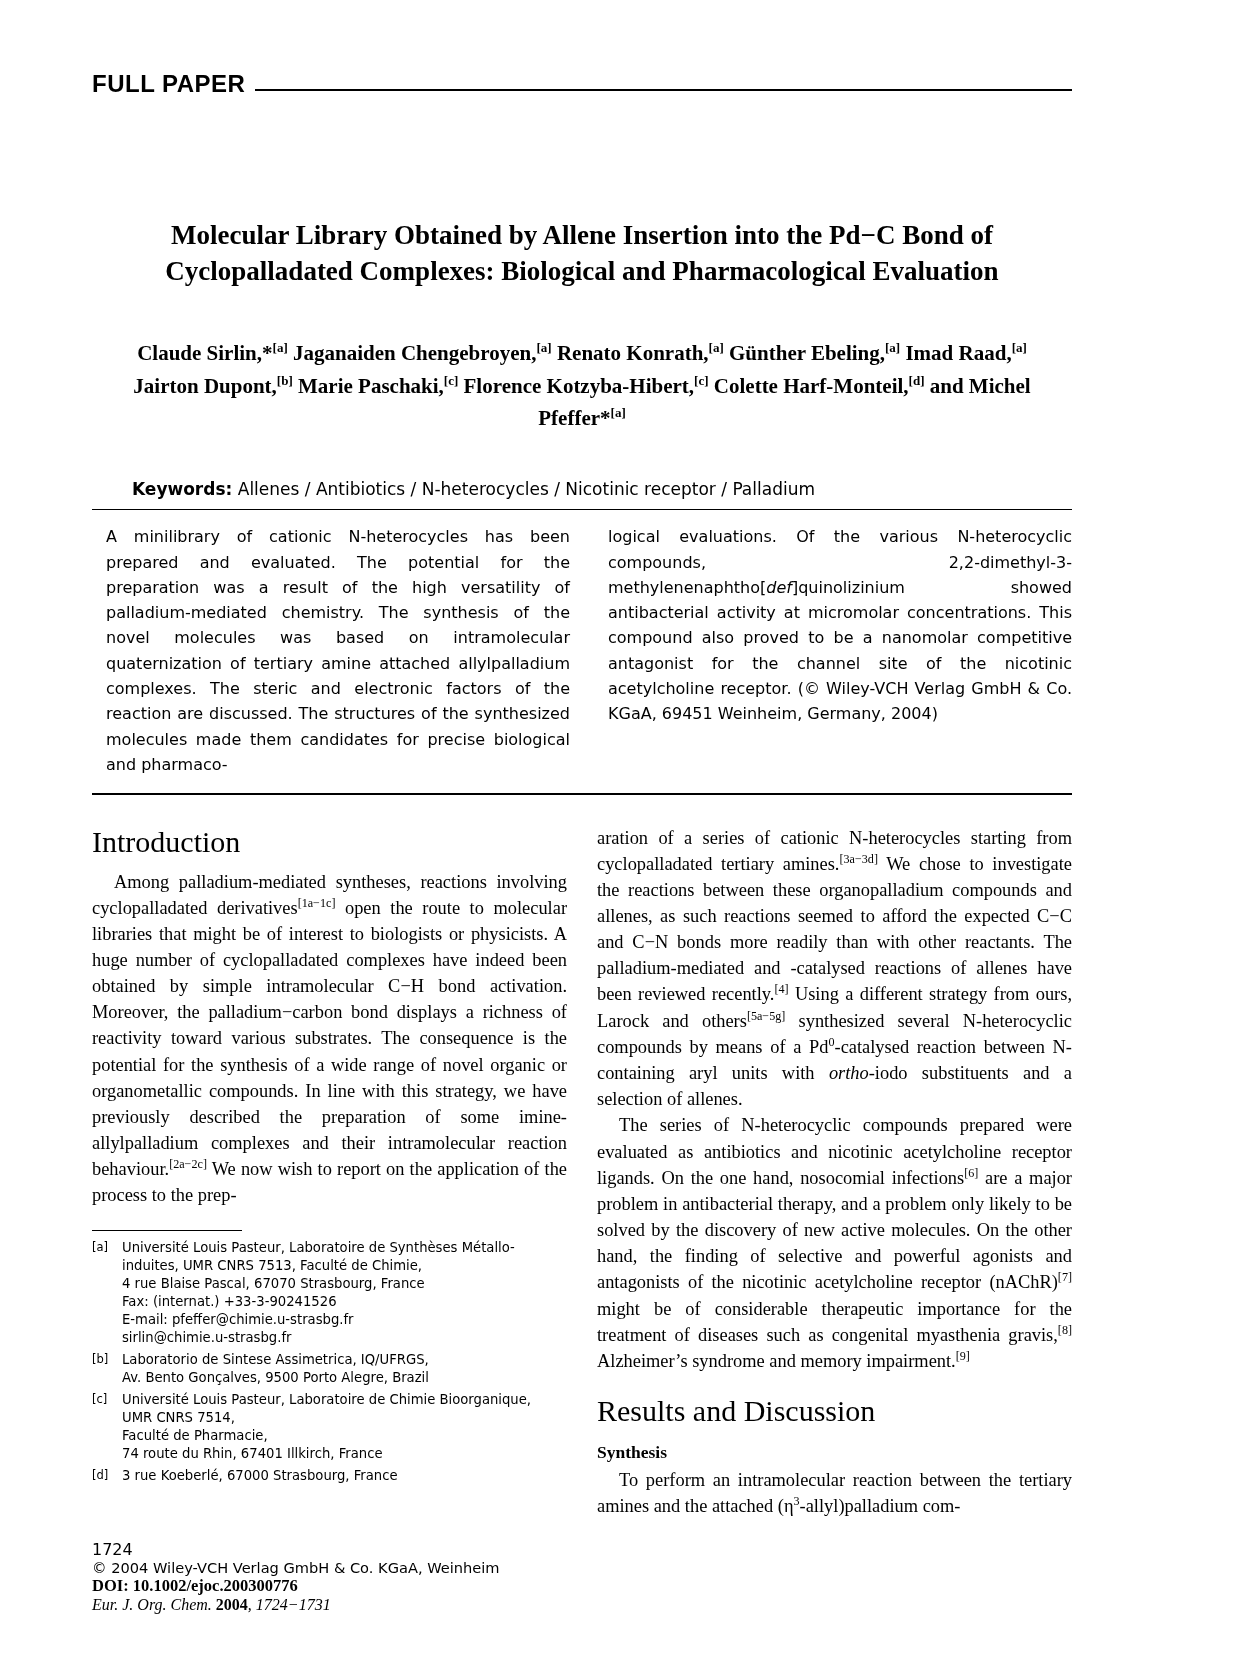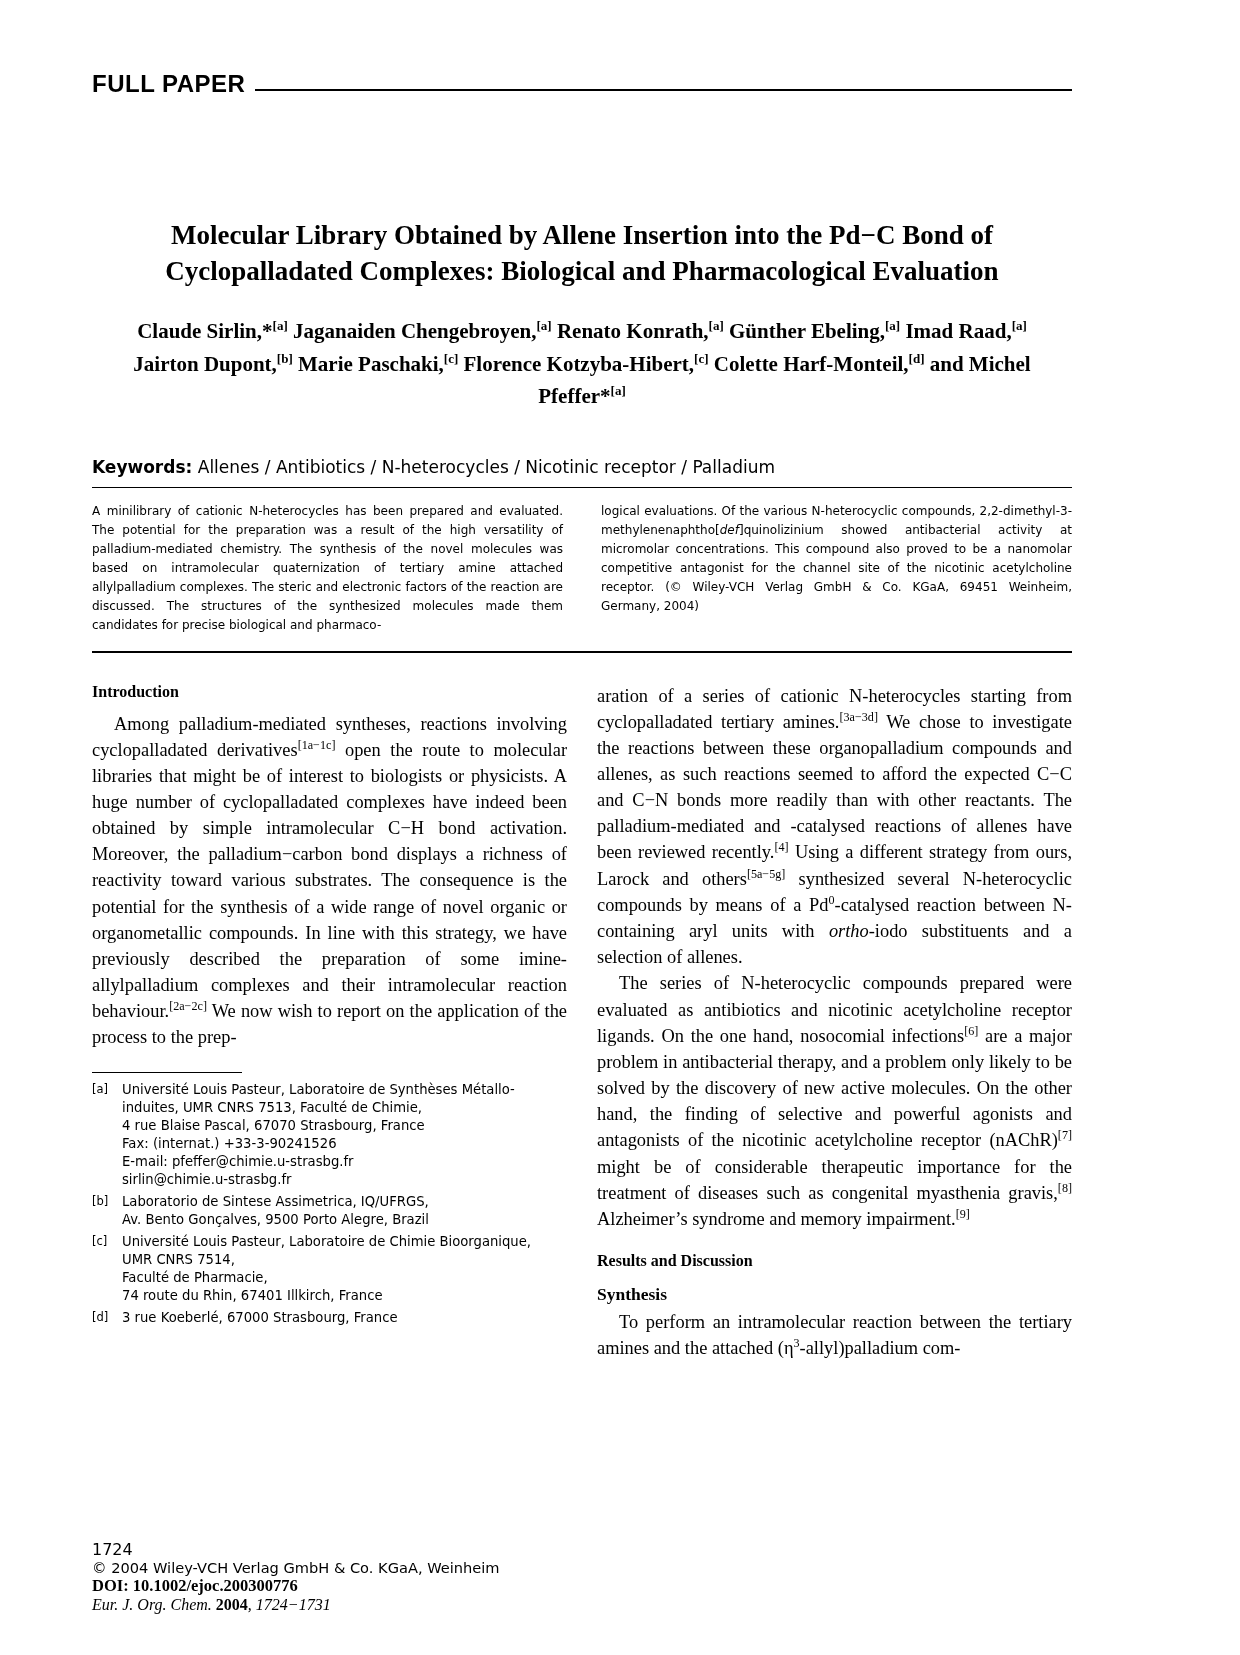--- a/index.html
+++ b/index.html
@@ -56,21 +56,21 @@
     margin-top: 120px;
     text-align: center;
     font-family: "Liberation Serif", serif;
     font-weight: bold;
     font-size: 27px;
     line-height: 1.32;
     padding: 0 46px;
   }
 
   .authors {
-    margin-top: 26px;
+    margin-top: 48px;
     text-align: center;
     font-family: "Liberation Serif", serif;
     font-weight: bold;
     font-size: 21px;
     line-height: 1.55;
     padding: 0 30px;
   }
   .authors sup, .title sup {
     font-size: 0.62em;
     font-weight: bold;
@@ -85,51 +85,53 @@
 
   .keywords {
     margin-top: 44px;
     font-size: 17px;
     font-family: "DejaVu Sans", sans-serif;
     padding-bottom: 10px;
   }
   .keywords b {
     font-family: "DejaVu Sans", sans-serif;
     font-weight: bold;
+    margin-left: 40px;
   }
   .rule {
     height: 1.5px;
     background: #000;
     width: 100%;
   }
 
   
   .abstract {
     display: flex;
     gap: 38px;
     padding: 14px 0 16px 0;
     font-family: "DejaVu Sans", sans-serif;
-    font-size: 12px;
+    font-size: 16px;
     line-height: 1.58;
     text-align: justify;
+    margin-left: 14px;
   }
   .abstract .col { width: 475px; }
 
   
   .body {
     display: flex;
     gap: 30px;
     margin-top: 30px;
   }
   .col-l, .col-r { width: 475px; }
 
   h2.section {
     font-family: "Liberation Serif", serif;
-    font-weight: bold;
-    font-size: 16px;
+    font-weight: normal;
+    font-size: 30px;
     margin: 0 0 10px 0;
   }
   h3.subsection {
     font-family: "Liberation Serif", serif;
     font-weight: bold;
     font-size: 17.5px;
     margin: 14px 0 4px 0;
   }
   p.para {
     margin: 0;

